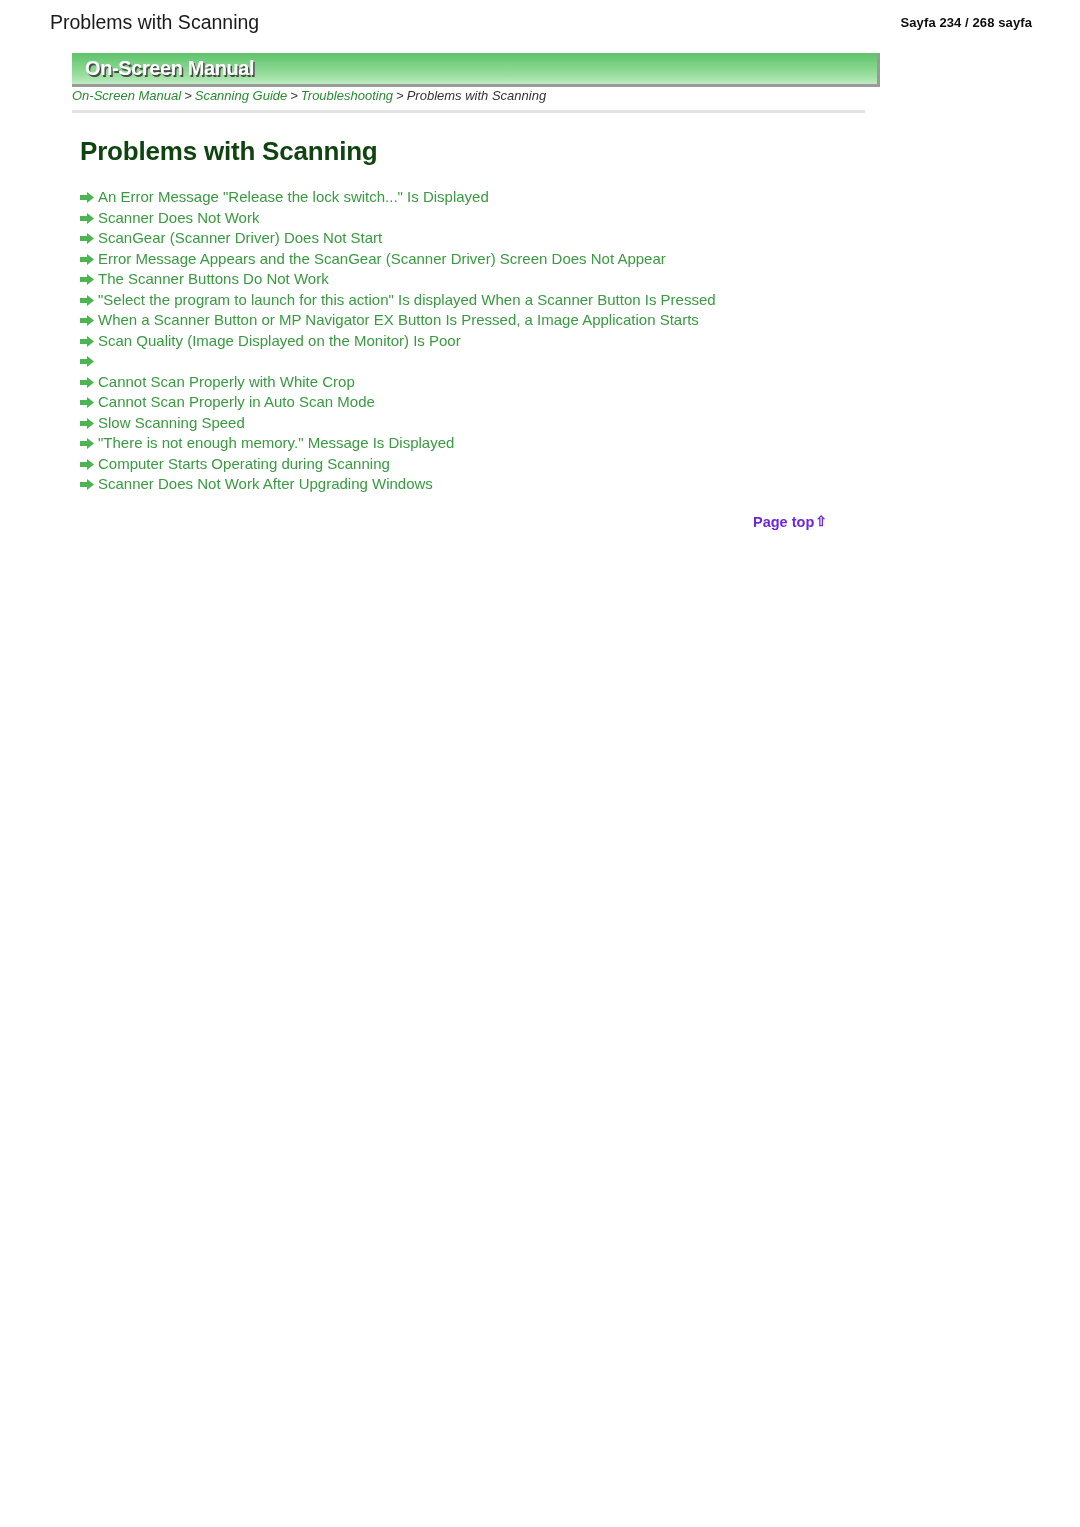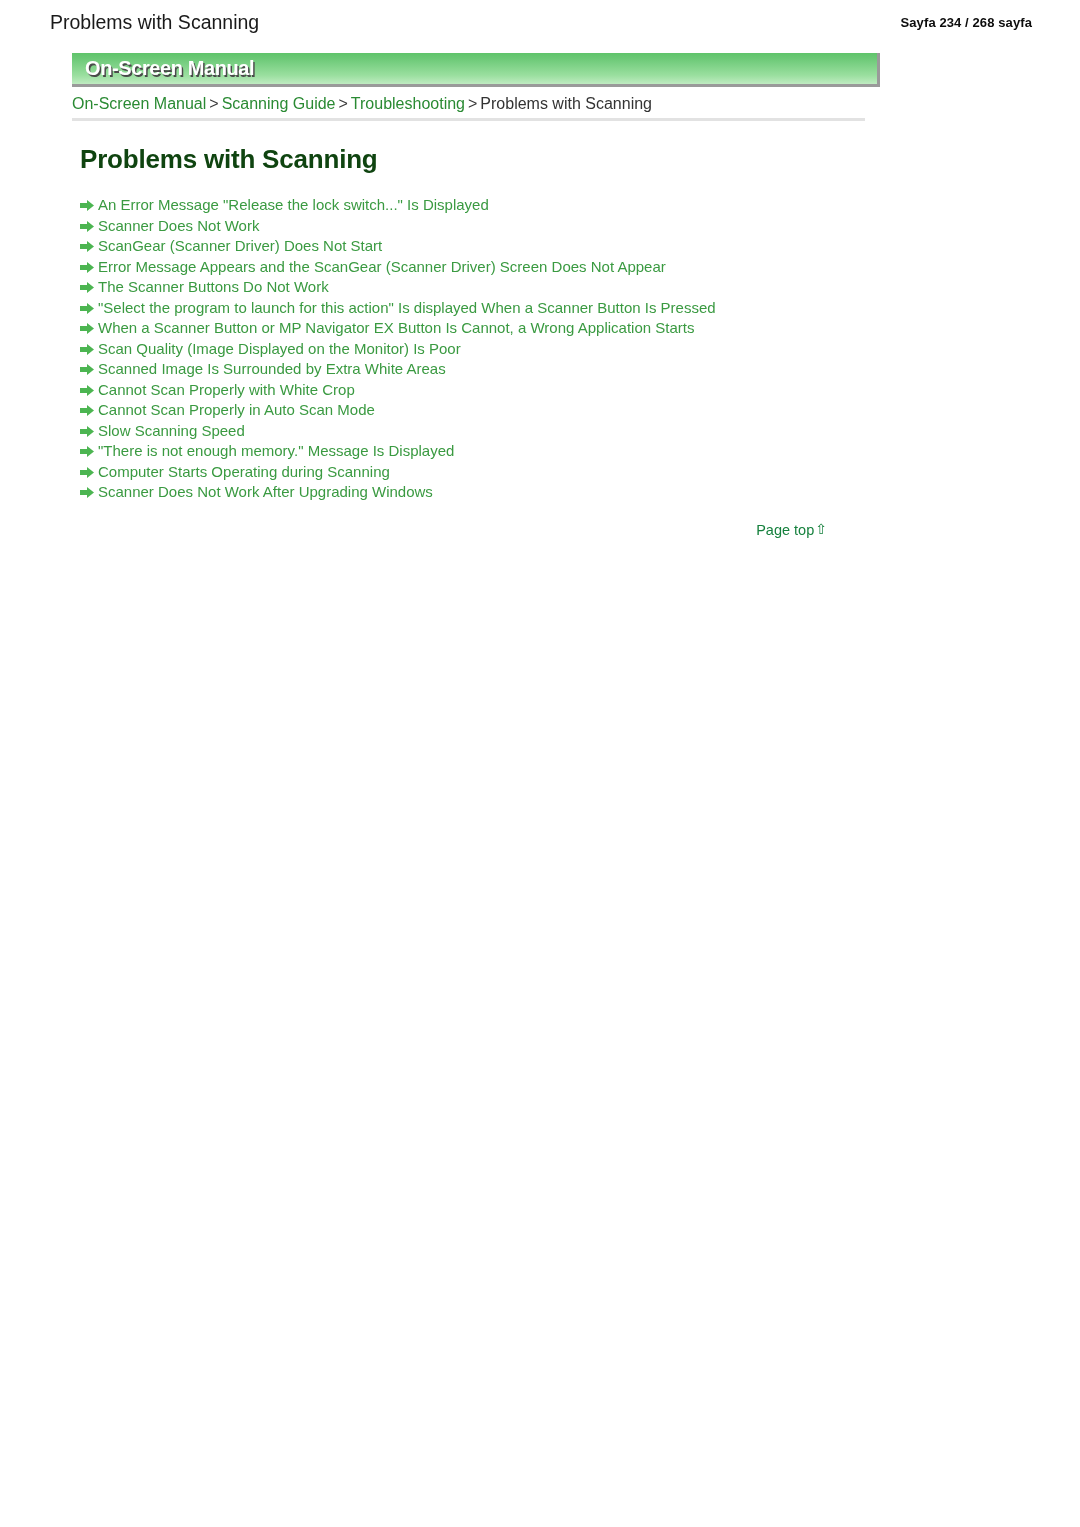--- a/index.html
+++ b/index.html
@@ -68,24 +68,24 @@
     font-size: 20px;
     font-weight: bold;
     color: #ffffff;
     letter-spacing: -0.4px;
     text-shadow: 1.5px 1.5px 0 #4a4a4a;
     white-space: nowrap;
   }
 
   
   .breadcrumb {
-    margin-top: 8px;
-    font-size: 16px;
+    font-size: 13px;
     line-height: 17px;
     white-space: nowrap;
+    font-style: italic;
   }
   .crumb-link {
     color: #2a8a33;
     text-decoration: none;
   }
   .crumb-sep {
     color: #3a3a3a;
     padding: 0 3px;
   }
   .crumb-current {
@@ -145,25 +145,26 @@
   .page-top-row {
     margin-top: 19px;
     width: 808px;
     display: flex;
     justify-content: flex-end;
     padding-right: 53px;
     box-sizing: border-box;
   }
   .page-top-link {
     font-size: 14.5px;
-    color: #15803d;
+    color: #6d28d9;
     text-decoration: none;
     white-space: nowrap;
     display: inline-flex;
     align-items: flex-start;
+    font-weight: bold;
   }
   .page-top-arrow {
     margin-left: 1px;
     display: inline-block;
     line-height: 1;
     font-size: 14px;
   }
 </style>
 </head>
 <body>
@@ -235,37 +236,36 @@
         </svg>
       </span>
       <a class="link-text" href="#">"Select the program to launch for this action" Is displayed When a Scanner Button Is Pressed</a>
     </li>
     <li class="link-list-item">
       <span class="arrow-bullet">
         <svg width="14" height="11" viewBox="0 0 14 11" xmlns="http://www.w3.org/2000/svg">
           <path d="M0 3 H7 V0 L14 5.5 L7 11 V8 H0 Z" fill="#4cb551"></path>
         </svg>
       </span>
-      <a class="link-text" href="#">When a Scanner Button or MP Navigator EX Button Is Cannot, a Wrong Application Starts</a>
+      <a class="link-text" href="#">When a Scanner Button or MP Navigator EX Button Is Pressed, a Image Application Starts</a>
     </li>
     <li class="link-list-item">
       <span class="arrow-bullet">
         <svg width="14" height="11" viewBox="0 0 14 11" xmlns="http://www.w3.org/2000/svg">
           <path d="M0 3 H7 V0 L14 5.5 L7 11 V8 H0 Z" fill="#4cb551"></path>
         </svg>
       </span>
       <a class="link-text" href="#">Scan Quality (Image Displayed on the Monitor) Is Poor</a>
     </li>
     <li class="link-list-item">
       <span class="arrow-bullet">
         <svg width="14" height="11" viewBox="0 0 14 11" xmlns="http://www.w3.org/2000/svg">
           <path d="M0 3 H7 V0 L14 5.5 L7 11 V8 H0 Z" fill="#4cb551"></path>
         </svg>
       </span>
-      <a class="link-text" href="#">Scanned Image Is Surrounded by Extra White Areas</a>
     </li>
     <li class="link-list-item">
       <span class="arrow-bullet">
         <svg width="14" height="11" viewBox="0 0 14 11" xmlns="http://www.w3.org/2000/svg">
           <path d="M0 3 H7 V0 L14 5.5 L7 11 V8 H0 Z" fill="#4cb551"></path>
         </svg>
       </span>
       <a class="link-text" href="#">Cannot Scan Properly with White Crop</a>
     </li>
     <li class="link-list-item">

